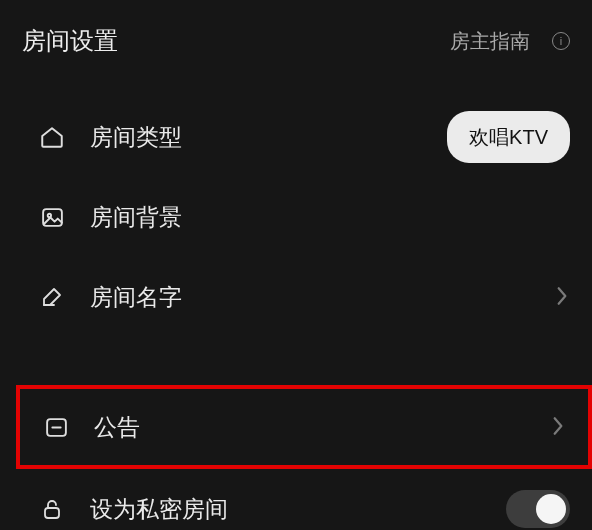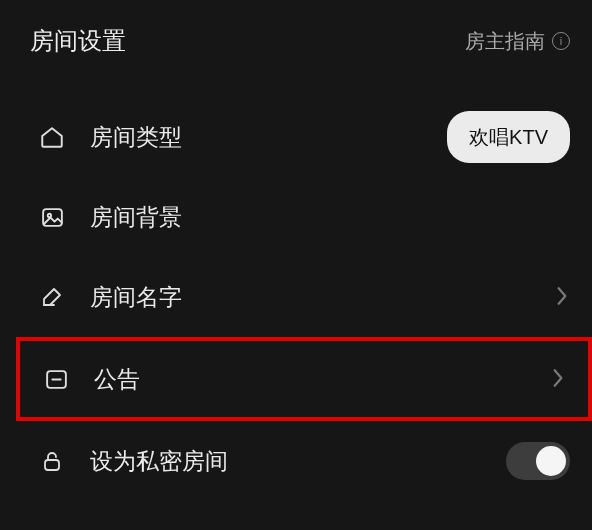--- a/index.html
+++ b/index.html
@@ -20,26 +20,25 @@
     .header {
       display: flex;
       justify-content: space-between;
       align-items: center;
       padding: 25px 22px 10px 22px;
     }
     .title {
       font-size: 24px;
       font-weight: 500;
       color: #eeeeee;
-      margin-left: 8px;
     }
     .guide-link {
       display: flex;
       align-items: center;
-      gap: 7px;
+      gap: 22px;
       color: #aaaaaa;
       font-size: 20px;
     }
     .info-circle {
       width: 18px;
       height: 18px;
       border: 1.3px solid #888;
       border-radius: 50%;
       display: inline-flex;
       align-items: center;
@@ -55,20 +54,21 @@
     }
     .item {
       display: flex;
       align-items: center;
       padding: 0 22px;
       height: 80px;
     }
     .item.highlighted {
       border: 4px solid #e30202;
       height: 84px;
+      margin-top: 48px;
     }
     .item-icon {
       width: 28px;
       height: 28px;
       display: flex;
       align-items: center;
       justify-content: center;
       color: #dedede;
       flex-shrink: 0;
     }

